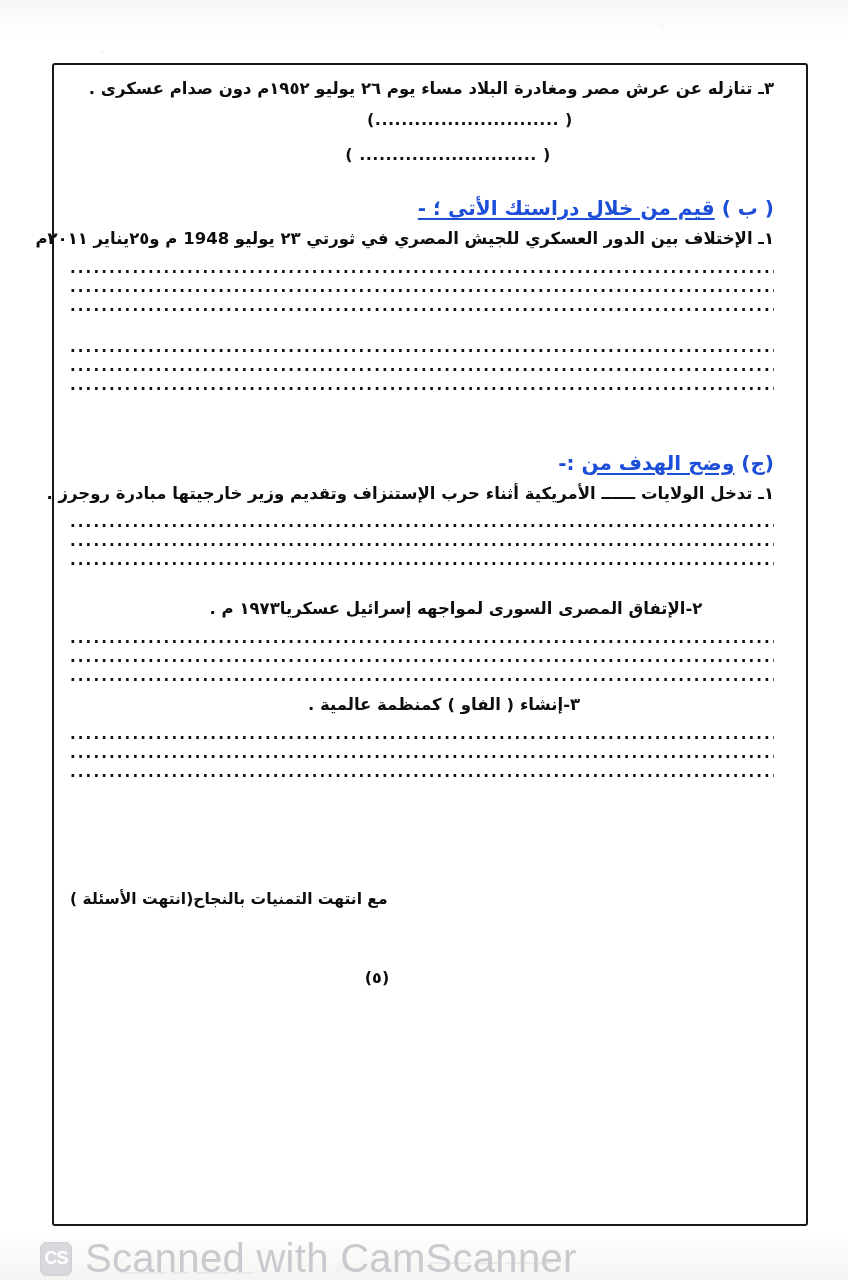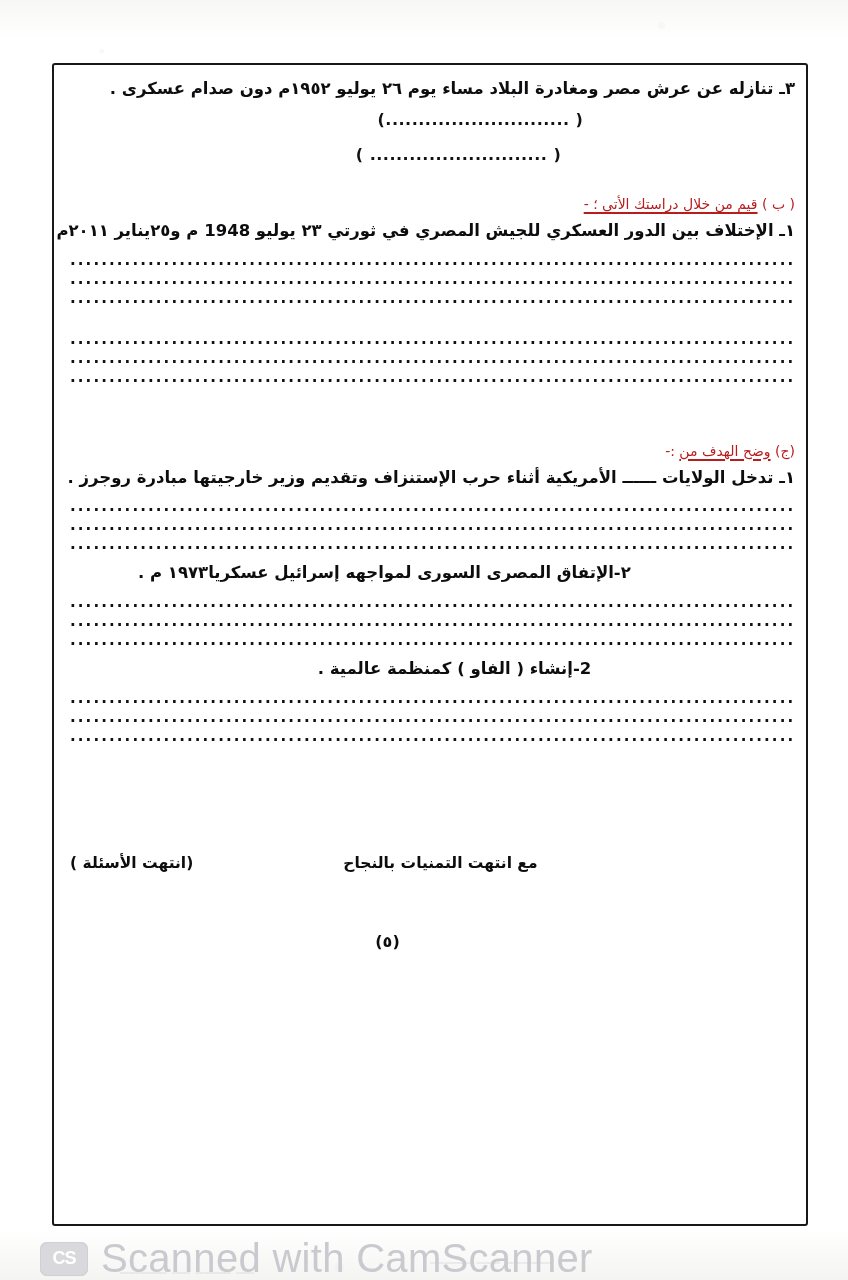--- a/index.html
+++ b/index.html
@@ -57,21 +57,21 @@
     background: transparent;
   }
 
   .content {
     position: absolute;
     left: 52px;
     top: 63px;
     width: 756px;
     height: 1163px;
     box-sizing: border-box;
-    padding: 14px 13px 0 18px;
+    padding: 14px 34px 0 18px;
     direction: rtl;
   }
 
   
   .q-line {
     font-size: 16.5px;
     font-weight: bold;
     color: #0d0d0f;
     line-height: 1.5;
     text-align: right;
@@ -86,23 +86,23 @@
     color: #121214;
     line-height: 1.35;
     direction: rtl;
   }
   .blank-row .paren {
     display: inline-block;
     letter-spacing: .5px;
   }
 
   .section-head {
-    font-size: 14px;
-    font-weight: normal;
-    color: #b91c1c;
+    font-size: 20px;
+    font-weight: bold;
+    color: #1d4ed8;
     text-align: right;
     white-space: nowrap;
   }
   .section-head .ul {
     text-decoration: underline;
     text-underline-offset: 3px;
     text-decoration-thickness: 1.6px;
   }
 
   
@@ -123,21 +123,20 @@
   .spacer-md { height: 15px; }
   .spacer-lg { height: 30px; }
   .spacer-xl { height: 56px; }
 
   
   .footer-row {
     display: flex;
     flex-direction: row-reverse;
     justify-content: flex-start;
     align-items: baseline;
-    gap: 150px;
     padding-right: 210px;
     font-size: 15.5px;
     font-weight: bold;
     color: #0d0d0f;
     white-space: nowrap;
   }
   .page-number {
     text-align: center;
     font-size: 16px;
     font-weight: bold;
@@ -152,21 +151,21 @@
     left: 40px;
     top: 1236px;
     display: flex;
     align-items: center;
     gap: 13px;
     direction: ltr;
     pointer-events: none;
     user-select: none;
   }
   .cs-logo {
-    width: 48px;
+    width: 32px;
     height: 34px;
     border-radius: 7px;
     background: #d9d9dd;
     display: flex;
     align-items: center;
     justify-content: center;
     font-size: 18px;
     font-weight: bold;
     color: #ffffff;
     letter-spacing: -1px;
@@ -248,30 +247,30 @@
 
     <div class="q-line">١ـ تدخل الولايات ــــــ الأمريكية أثناء حرب الإستنزاف وتقديم وزير خارجيتها مبادرة روجرز .</div>
 
     <div class="spacer-sm"></div>
     <div class="dots">...............................................................................................................................</div>
     <div class="dots">...............................................................................................................................</div>
     <div class="dots">...............................................................................................................................</div>
 
     <div class="spacer-sm"></div>
 
-    <div class="q-line" style="padding-left:68px; text-align:left;">٢-الإتفاق المصرى السورى لمواجهه إسرائيل عسكريا١٩٧٣ م .</div>
-
-    <div class="spacer-sm"></div>
-    <div class="dots">...............................................................................................................................</div>
-    <div class="dots">...............................................................................................................................</div>
-    <div class="dots">...............................................................................................................................</div>
-
-    <div class="spacer-sm"></div>
-
-    <div class="q-line" style="padding-left:44px; text-align:center;">2-إنشاء ( الفاو ) كمنظمة عالمية .</div>
+    <div class="q-line" style="padding-left:68px; text-align:center;margin-top:20px;">٢-الإتفاق المصرى السورى لمواجهه إسرائيل عسكريا١٩٧٣ م .</div>
+
+    <div class="spacer-sm"></div>
+    <div class="dots">...............................................................................................................................</div>
+    <div class="dots">...............................................................................................................................</div>
+    <div class="dots">...............................................................................................................................</div>
+
+    <div class="spacer-sm"></div>
+
+    <div class="q-line" style="padding-left:44px; text-align:center;">٣-إنشاء ( الفاو ) كمنظمة عالمية .</div>
 
     <div class="spacer-sm"></div>
     <div class="dots">...............................................................................................................................</div>
     <div class="dots">...............................................................................................................................</div>
     <div class="dots">...............................................................................................................................</div>
   </div>
 
   <div style="height:108px;"></div>
 
   <div class="footer-row">

